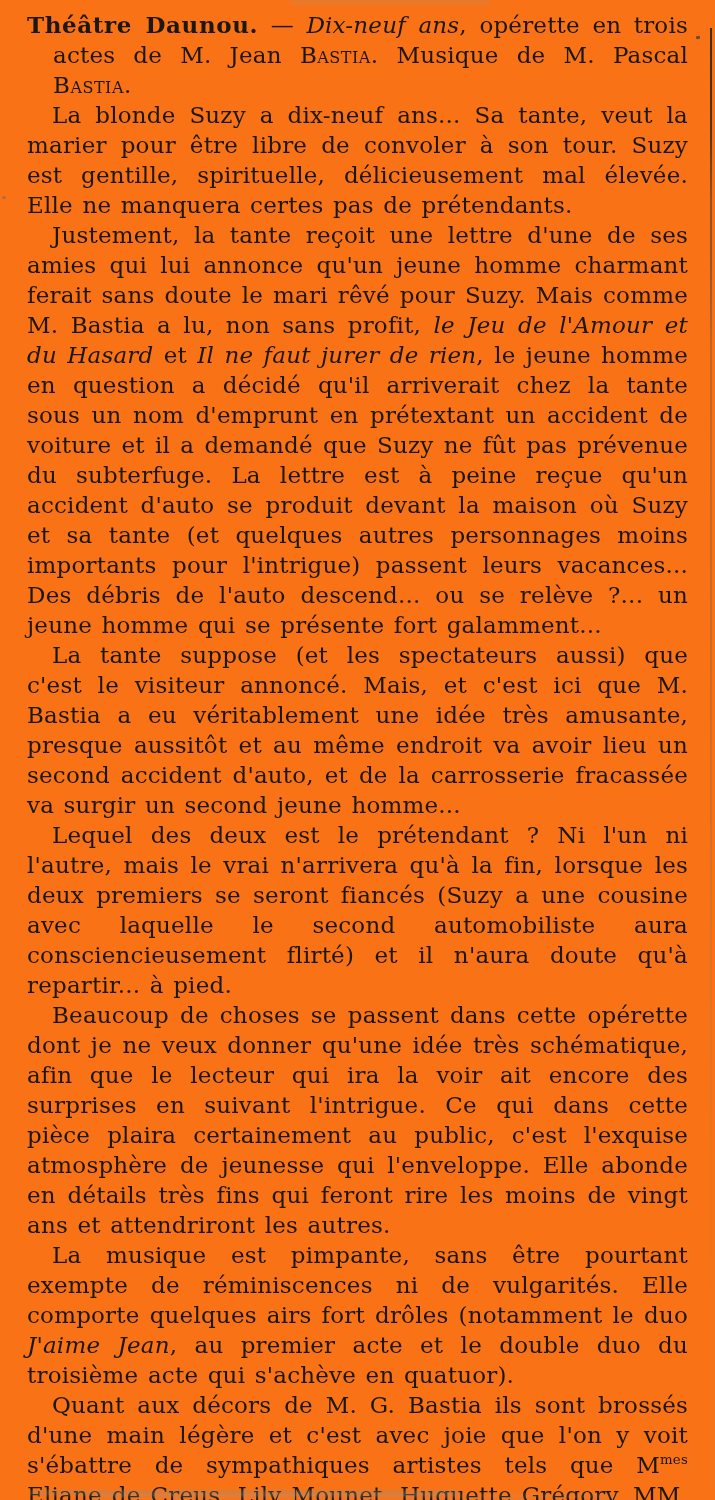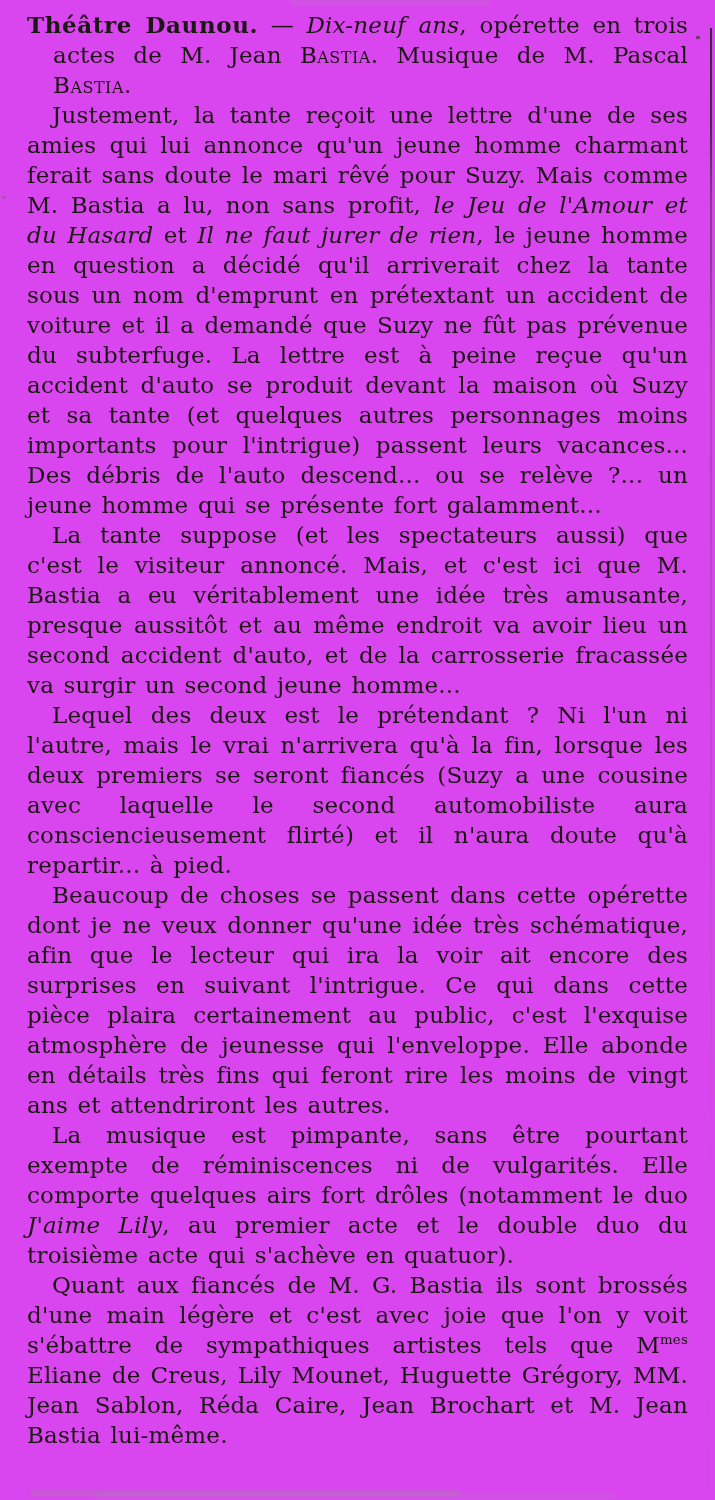--- a/index.html
+++ b/index.html
@@ -5,21 +5,21 @@
   html, body {
     margin: 0;
     padding: 0;
     background: #e8e6e2;
   }
   .page {
     position: relative;
     width: 715px;
     height: 1500px;
     margin: 0 auto;
-    background: #d946ef;
+    background: #f97316;
     overflow: hidden;
     font-family: "DejaVu Serif", "Liberation Serif", serif;
     color: #1b1712;
   }
   .article {
     position: absolute;
     left: 27px;
     top: 10px;
     width: 661px;
     text-align: justify;
@@ -117,26 +117,27 @@
     background: rgba(160,156,150,0.18);
     filter: blur(1.5px);
   }
 </style>
 </head>
 <body>
 
 <div class="page">
   <div class="article">
       <p class="para hanging"><span class="run bold">Théâtre Daunou.</span><span class="run normal"> — </span><span class="run italic">Dix-neuf ans</span><span class="run normal">, opérette en trois actes de M. Jean </span><span class="run smallcaps">Bastia</span><span class="run normal">. Musique de M. Pascal </span><span class="run smallcaps">Bastia</span><span class="run normal">.</span></p>
+      <p class="para body"><span class="run normal">La blonde Suzy a dix-neuf ans... Sa tante, veut la marier pour être libre de convoler à son tour. Suzy est gentille, spirituelle, délicieusement mal élevée. Elle ne manquera certes pas de prétendants.</span></p>
       <p class="para body"><span class="run normal">Justement, la tante reçoit une lettre d'une de ses amies qui lui annonce qu'un jeune homme charmant ferait sans doute le mari rêvé pour Suzy. Mais comme M. Bastia a lu, non sans profit, </span><span class="run italic">le Jeu de l'Amour et du Hasard</span><span class="run normal"> et </span><span class="run italic">Il ne faut jurer de rien</span><span class="run normal">, le jeune homme en question a décidé qu'il arriverait chez la tante sous un nom d'emprunt en prétextant un accident de voiture et il a demandé que Suzy ne fût pas prévenue du subterfuge. La lettre est à peine reçue qu'un accident d'auto se produit devant la maison où Suzy et sa tante (et quelques autres personnages moins importants pour l'intrigue) passent leurs vacances... Des débris de l'auto descend... ou se relève ?... un jeune homme qui se présente fort galamment...</span></p>
       <p class="para body"><span class="run normal">La tante suppose (et les spectateurs aussi) que c'est le visiteur annoncé. Mais, et c'est ici que M. Bastia a eu véritablement une idée très amusante, presque aussitôt et au même endroit va avoir lieu un second accident d'auto, et de la carrosserie fracassée va surgir un second jeune homme...</span></p>
       <p class="para body"><span class="run normal">Lequel des deux est le prétendant ? Ni l'un ni l'autre, mais le vrai n'arrivera qu'à la fin, lorsque les deux premiers se seront fiancés (Suzy a une cousine avec laquelle le second automobiliste aura consciencieusement flirté) et il n'aura doute qu'à repartir... à pied.</span></p>
       <p class="para body"><span class="run normal">Beaucoup de choses se passent dans cette opérette dont je ne veux donner qu'une idée très schématique, afin que le lecteur qui ira la voir ait encore des surprises en suivant l'intrigue. Ce qui dans cette pièce plaira certainement au public, c'est l'exquise atmosphère de jeunesse qui l'enveloppe. Elle abonde en détails très fins qui feront rire les moins de vingt ans et attendriront les autres.</span></p>
-      <p class="para body"><span class="run normal">La musique est pimpante, sans être pourtant exempte de réminiscences ni de vulgarités. Elle comporte quelques airs fort drôles (notamment le duo </span><span class="run italic">J'aime Lily</span><span class="run normal">, au premier acte et le double duo du troisième acte qui s'achève en quatuor).</span></p>
-      <p class="para body"><span class="run normal">Quant aux fiancés de M. G. Bastia ils sont brossés d'une main légère et c'est avec joie que l'on y voit s'ébattre de sympathiques artistes tels que M</span><span class="run sup">mes</span><span class="run normal"> Eliane de Creus, Lily Mounet, Huguette Grégory, MM. Jean Sablon, Réda Caire, Jean Brochart et M. Jean Bastia lui-même.</span></p>
+      <p class="para body"><span class="run normal">La musique est pimpante, sans être pourtant exempte de réminiscences ni de vulgarités. Elle comporte quelques airs fort drôles (notamment le duo </span><span class="run italic">J'aime Jean</span><span class="run normal">, au premier acte et le double duo du troisième acte qui s'achève en quatuor).</span></p>
+      <p class="para body"><span class="run normal">Quant aux décors de M. G. Bastia ils sont brossés d'une main légère et c'est avec joie que l'on y voit s'ébattre de sympathiques artistes tels que M</span><span class="run sup">mes</span><span class="run normal"> Eliane de Creus, Lily Mounet, Huguette Grégory, MM. Jean Sablon, Réda Caire, Jean Brochart et M. Jean Bastia lui-même.</span></p>
     </div>
 
   <div class="scan-edge-line"></div>
   <div class="scan-speck-top-right"></div>
   <div class="scan-speck-left"></div>
   <div class="scan-top-smudge"></div>
   <div class="scan-bottom-artifact"></div>
   <div class="scan-bottom-artifact-2"></div>
 </div>
 

